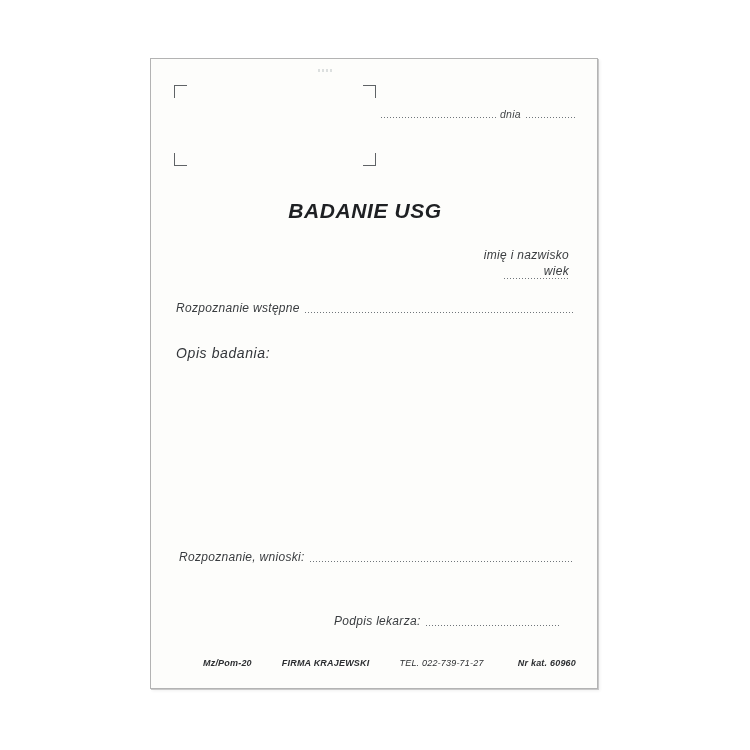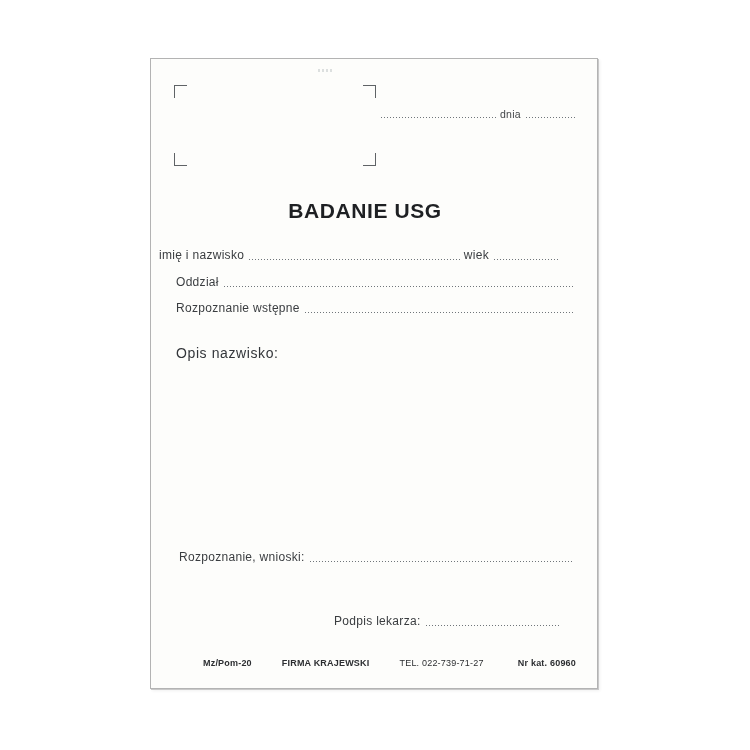--- a/index.html
+++ b/index.html
@@ -1,15 +1,15 @@
 <!DOCTYPE html>
 <html><head>
 <meta charset="utf-8">
 <style>
-  * { margin: 0; padding: 0; box-sizing: border-box; }
+  * { margin: 0; padding: 0; box-sizing: border-box; font-style: italic; }
 
   html, body {
     width: 750px; height: 750px;
     background: #ffffff;
     font-family: "Liberation Sans", sans-serif;
     overflow: hidden;
   }
 
   .stage {
     position: relative;
@@ -70,21 +70,21 @@
   .title {
     position: absolute;
     left: 0; width: 428px; top: 140px;
     text-align: center;
     font-size: 21px;
     font-weight: bold;
     letter-spacing: 0.6px;
     color: #1e2023;
   }
 
-  .f-name  { left: 8px; top: 190px; width: 400px; }
+  .f-name  { left: 18px; top: 190px; width: 400px; flex-direction: column; }
   .f-ward  { left: 25px; top: 217px; width: 400px; }
   .f-diag  { left: 25px; top: 243px; width: 400px; }
 
   .section-label {
     position: absolute;
     left: 25px; top: 286px;
     font-size: 14px;
     letter-spacing: 0.6px;
     color: #33363a;
   }
@@ -127,31 +127,27 @@
 
     <div class="title">BADANIE USG</div>
 
     <div class="row f-name">
       <span>imię i nazwisko</span>
       <span class="dots"></span>
       <span>wiek</span>
       <span class="dots fixed" style="width:65px"></span>
     </div>
 
-    <div class="row f-ward">
-      <span>Oddział</span>
-      <span class="dots"></span>
-    </div>
 
     <div class="row f-diag">
       <span>Rozpoznanie wstępne</span>
       <span class="dots"></span>
     </div>
 
-    <div class="section-label">Opis nazwisko:</div>
+    <div class="section-label">Opis badania:</div>
 
     <div class="row f-concl">
       <span>Rozpoznanie, wnioski:</span>
       <span class="dots"></span>
     </div>
 
     <div class="row f-sign">
       <span>Podpis lekarza:</span>
       <span class="dots"></span>
     </div>

